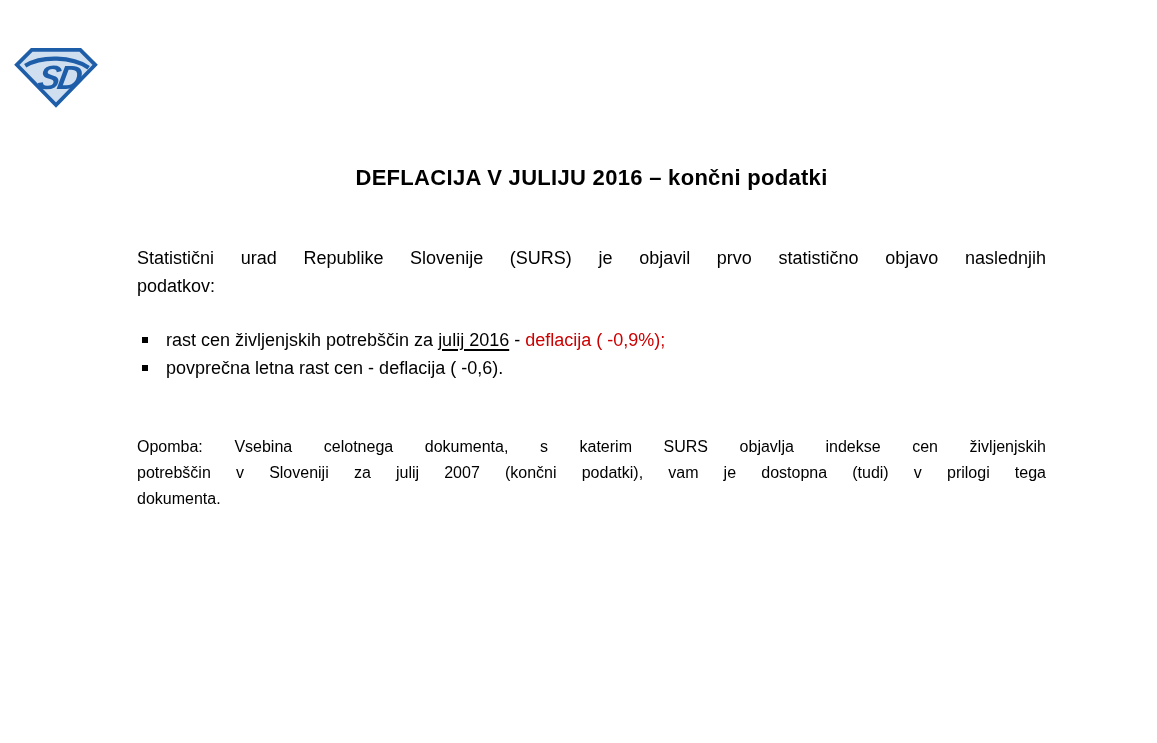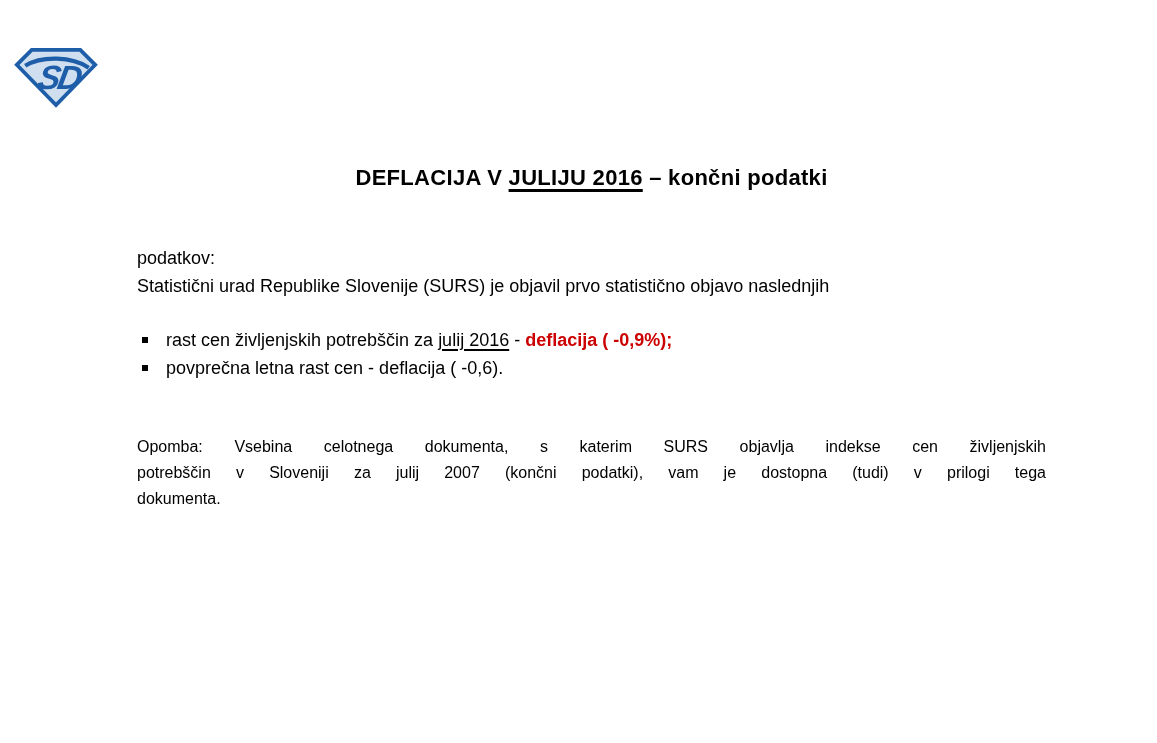--- a/index.html
+++ b/index.html
@@ -25,21 +25,20 @@
     top: 164px;
     width: 909px;
     text-align: center;
     font-size: 22px;
     font-weight: bold;
     letter-spacing: 0.3px;
     line-height: 28px;
     white-space: pre-wrap;
   }
   .doc-title .u {
-    text-decoration: underline;
     text-decoration-thickness: 2.5px;
     text-underline-offset: 4px;
   }
   .intro {
     position: absolute;
     left: 137px;
     top: 244px;
     width: 909px;
     font-size: 18px;
     line-height: 28px;
@@ -73,21 +72,21 @@
     background: #000000;
   }
   .bullets .u {
     text-decoration: underline;
     text-decoration-thickness: 1.5px;
     text-underline-offset: 3px;
     margin-top: 38px;
   }
   .bullets .red {
     color: #cc0000;
-    font-weight: bold;
+    font-weight: normal;
     margin-top: 24px;
   }
   .note {
     position: absolute;
     left: 137px;
     top: 434px;
     width: 909px;
     font-size: 16px;
     line-height: 26px;
   }
@@ -109,22 +108,22 @@
 
   <svg class="logo" viewBox="0 0 90 66" aria-hidden="true">
     <path d="M19 4 L71 4 L87 20 L45 63 L3 20 Z" fill="#cfdff0" stroke="#1e5ea9" stroke-width="4" stroke-linejoin="miter"></path>
     <path d="M12 21 C 30 10, 62 11, 80 23" stroke="#1e5ea9" stroke-width="4.5" fill="none"></path>
     <text transform="translate(46,46) skewX(-10)" x="0" y="0" font-size="36" font-weight="bold" font-style="italic" fill="#1e5ea9" text-anchor="middle" letter-spacing="-3">SD</text>
   </svg>
 
   <div class="doc-title"><span>DEFLACIJA V </span><span class="u">JULIJU 2016</span><span> – končni podatki</span></div>
 
   <div class="intro jlines">
+    <div>Statistični urad Republike Slovenije (SURS) je objavil prvo statistično objavo naslednjih</div>
     <div>podatkov:</div>
-    <div>Statistični urad Republike Slovenije (SURS) je objavil prvo statistično objavo naslednjih</div>
   </div>
 
   <ul class="bullets">
     <li><span class="marker"></span><span>rast cen življenjskih potrebščin za </span><span class="u">julij 2016</span><span> - </span><span class="red">deflacija ( -0,9%);</span></li>
     <li><span class="marker"></span></li>
     <li><span class="marker"></span><span>povprečna letna rast cen - deflacija ( -0,6).</span></li>
   </ul>
 
   <div class="note jlines">
     <div>Opomba: Vsebina celotnega dokumenta, s katerim SURS objavlja indekse cen življenjskih</div>

